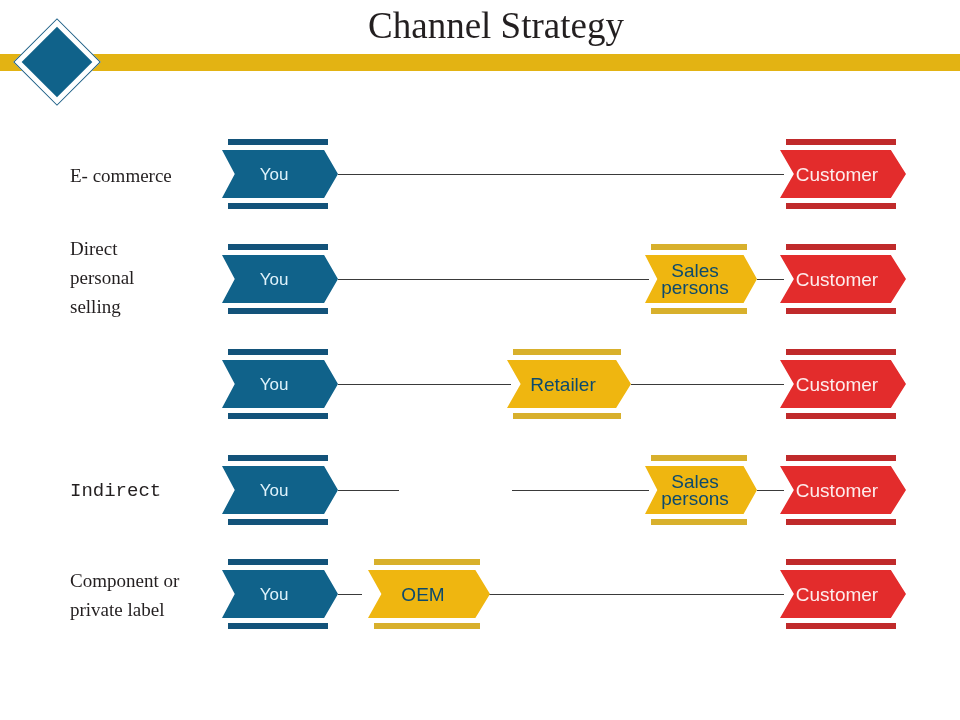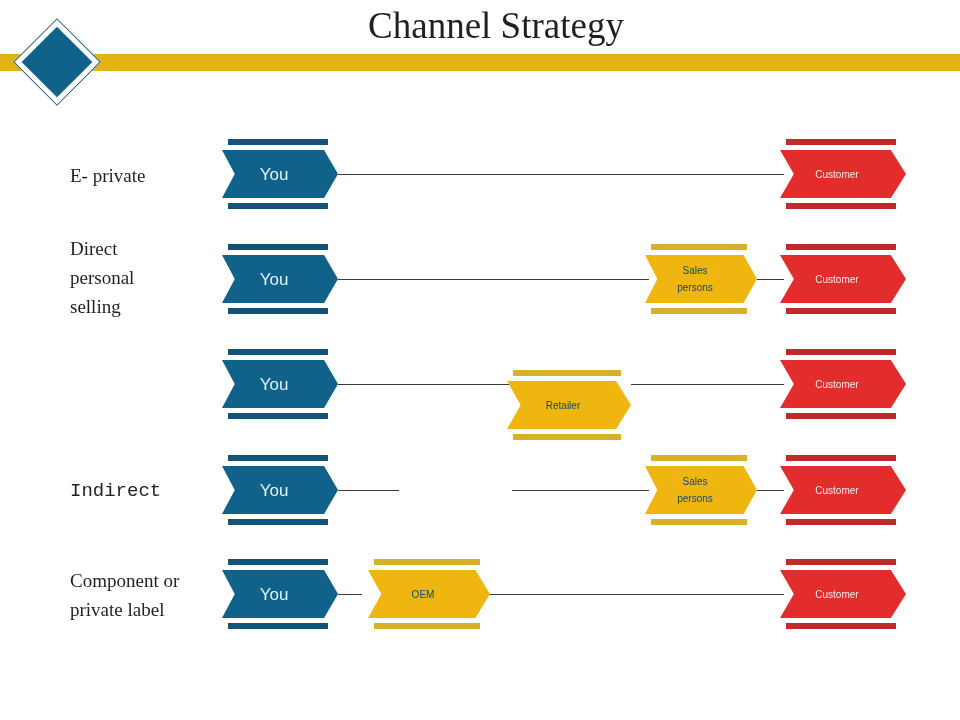--- a/index.html
+++ b/index.html
@@ -126,21 +126,21 @@
     clip-path: polygon(0% 0%, 88% 0%, 100% 50%, 88% 100%, 0% 100%, 11% 50%);
   }
   .banner .label {
     position: absolute;
     left: 0; right: 12px;
     top: 0; bottom: 0;
     display: flex;
     align-items: center;
     justify-content: center;
     font-family: "Liberation Sans", sans-serif;
-    font-size: 10px;
+    font-size: 19px;
     line-height: 17px;
     text-align: center;
     white-space: pre-line;
     pointer-events: none;
   }
 
   
   .banner.blue .band-top,
   .banner.blue .band-bottom { background: #13537A; }
   .banner.blue .body        { background: #10628A; }
@@ -163,21 +163,21 @@
   <div id="title-bar"></div>
   <div id="logo">
     <div class="diamond-outline"></div>
     <div class="diamond-fill"></div>
   </div>
   <div id="page-title">Channel Strategy</div>
 </div>
 
 <div id="diagram">
     <div class="row" style="top: 27px;">
-      <div class="row-label" style="top: 33.5px;">E- private</div>
+      <div class="row-label" style="top: 33.5px;">E- commerce</div>
       <div class="connector" style="left: 338px; width: 446px; background: rgb(58, 58, 58);"></div>
       <div class="banner blue" style="left: 222px; width: 116px;">
         <div class="band-top"></div>
         <div class="body"></div>
         <div class="band-bottom"></div>
         <div class="label" style="font-size: 17px;">You</div>
       </div>
       <div class="banner red" style="left: 780px; width: 126px;">
         <div class="band-top"></div>
         <div class="body"></div>
@@ -211,21 +211,21 @@
     </div>
     <div class="row" style="top: 237px;">
       <div class="connector" style="left: 338px; width: 173px; background: rgb(58, 58, 58);"></div>
       <div class="connector" style="left: 631px; width: 153px; background: rgb(58, 58, 58);"></div>
       <div class="banner blue" style="left: 222px; width: 116px;">
         <div class="band-top"></div>
         <div class="body"></div>
         <div class="band-bottom"></div>
         <div class="label" style="font-size: 17px;">You</div>
       </div>
-      <div class="banner gold" style="left: 507px; width: 124px; margin-top: 21px;">
+      <div class="banner gold" style="left: 507px; width: 124px;">
         <div class="band-top"></div>
         <div class="body"></div>
         <div class="band-bottom"></div>
         <div class="label">Retailer</div>
       </div>
       <div class="banner red" style="left: 780px; width: 126px;">
         <div class="band-top"></div>
         <div class="body"></div>
         <div class="band-bottom"></div>
         <div class="label">Customer</div>

